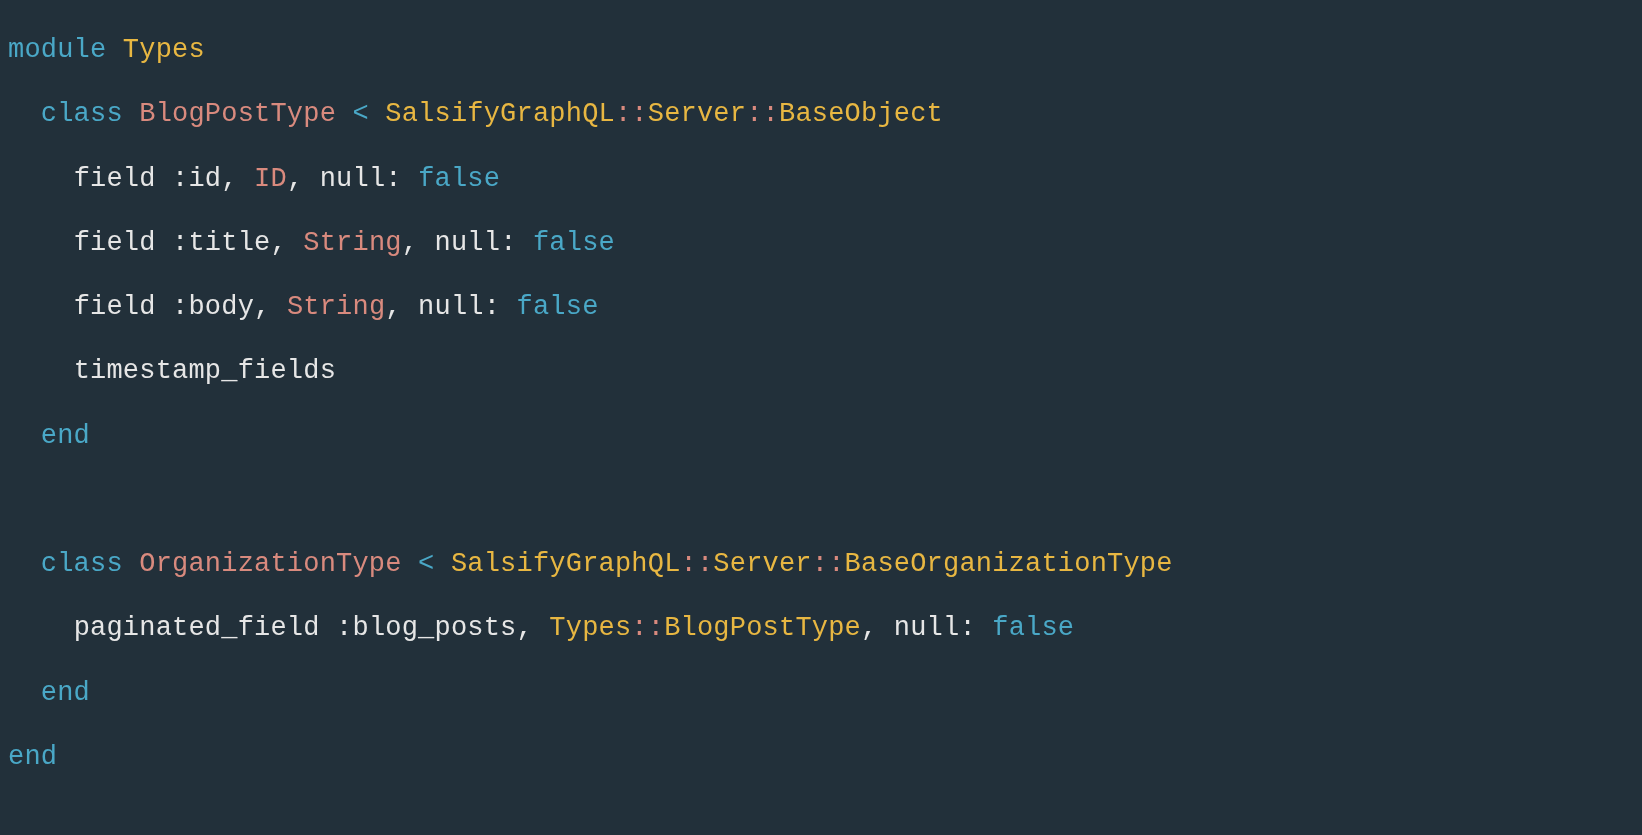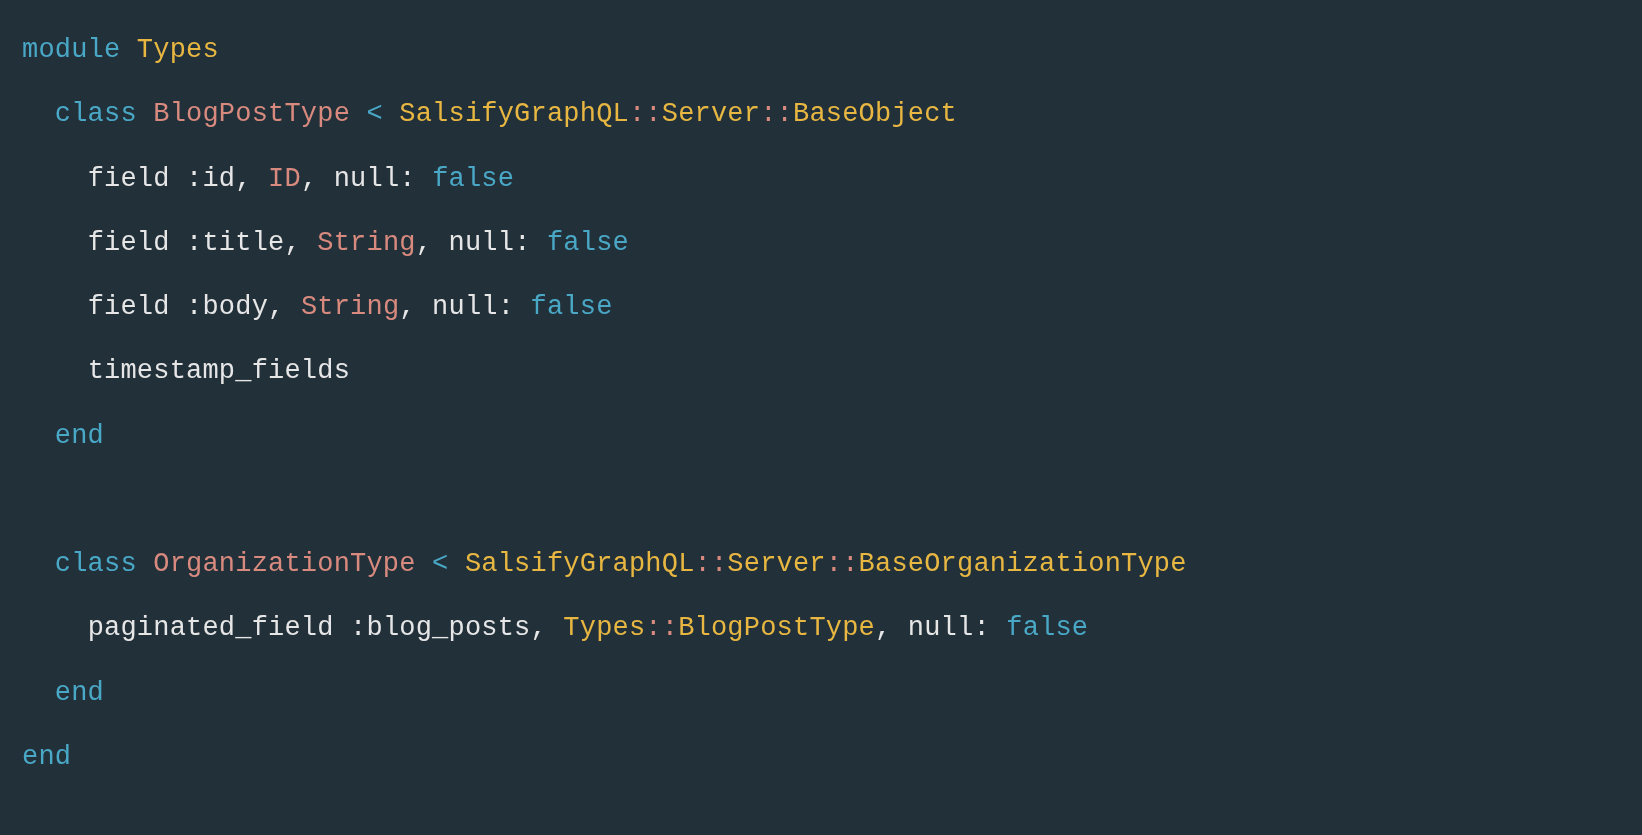--- a/index.html
+++ b/index.html
@@ -5,21 +5,21 @@
   html, body {
     margin: 0;
     padding: 0;
     width: 1642px;
     height: 835px;
     background: #22303a;
     overflow: hidden;
   }
   pre.code {
     margin: 0;
-    padding: 18px 22px;
+    padding: 18px 8px;
     font-family: "SFMono-Regular", ui-monospace, "Menlo", "Consolas", "Liberation Mono", monospace;
     font-size: 27px;
     line-height: 2.38;
     color: #e6e6e6;
     white-space: pre;
     letter-spacing: 0.2px;
   }
   .kw    { color: #4aa8c7; }  
   .const { color: #e8b742; }  
   .cname { color: #d98a7e; }  

